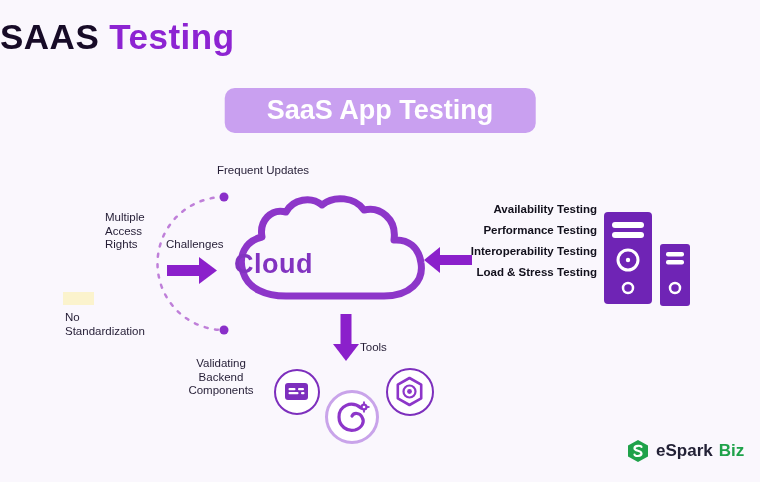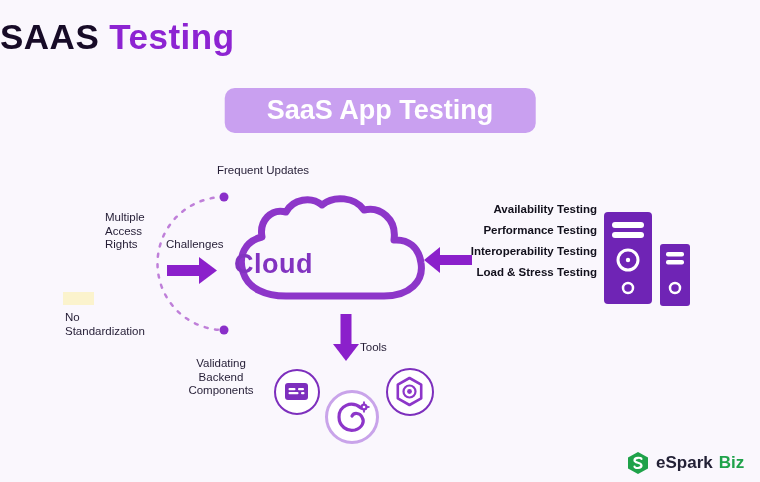--- a/index.html
+++ b/index.html
@@ -30,21 +30,21 @@
     position:absolute;left:234px;top:249px;width:210px;
     font-size:27px;font-weight:700;color:#8233c0;letter-spacing:.5px;
   }
   .test-col{position:absolute;left:427px;top:199px;width:170px;text-align:right;}
   .test-col .trow{line-height:21px;font-size:11.5px;font-weight:700;color:#12101c;white-space:nowrap;}
   .circle{position:absolute;background:#ffffff;border-radius:50%;box-sizing:border-box;}
   .circle-a{left:274px;top:369px;width:46px;height:46px;border:2.5px solid #7d2fbd;}
   .circle-b{left:325px;top:390px;width:54px;height:54px;border:3px solid #c9a4ea;}
   .circle-c{left:386px;top:368px;width:48px;height:48px;border:2.5px solid #7d2fbd;}
   .circle svg{display:block;}
-  .logo{position:absolute;left:626px;top:439px;display:flex;align-items:center;gap:6px;margin-top:12px;}
+  .logo{position:absolute;left:626px;top:439px;display:flex;align-items:center;gap:6px;}
   .logo .t1{font-size:17px;font-weight:800;color:#232136;}
   .logo .t2{font-size:17px;font-weight:800;color:#1fa24a;}
 </style>
 </head>
 <body>
 
 <div class="canvas">
 
   <div class="title">
     <span>SAAS</span><span class="accent">Testing</span>

